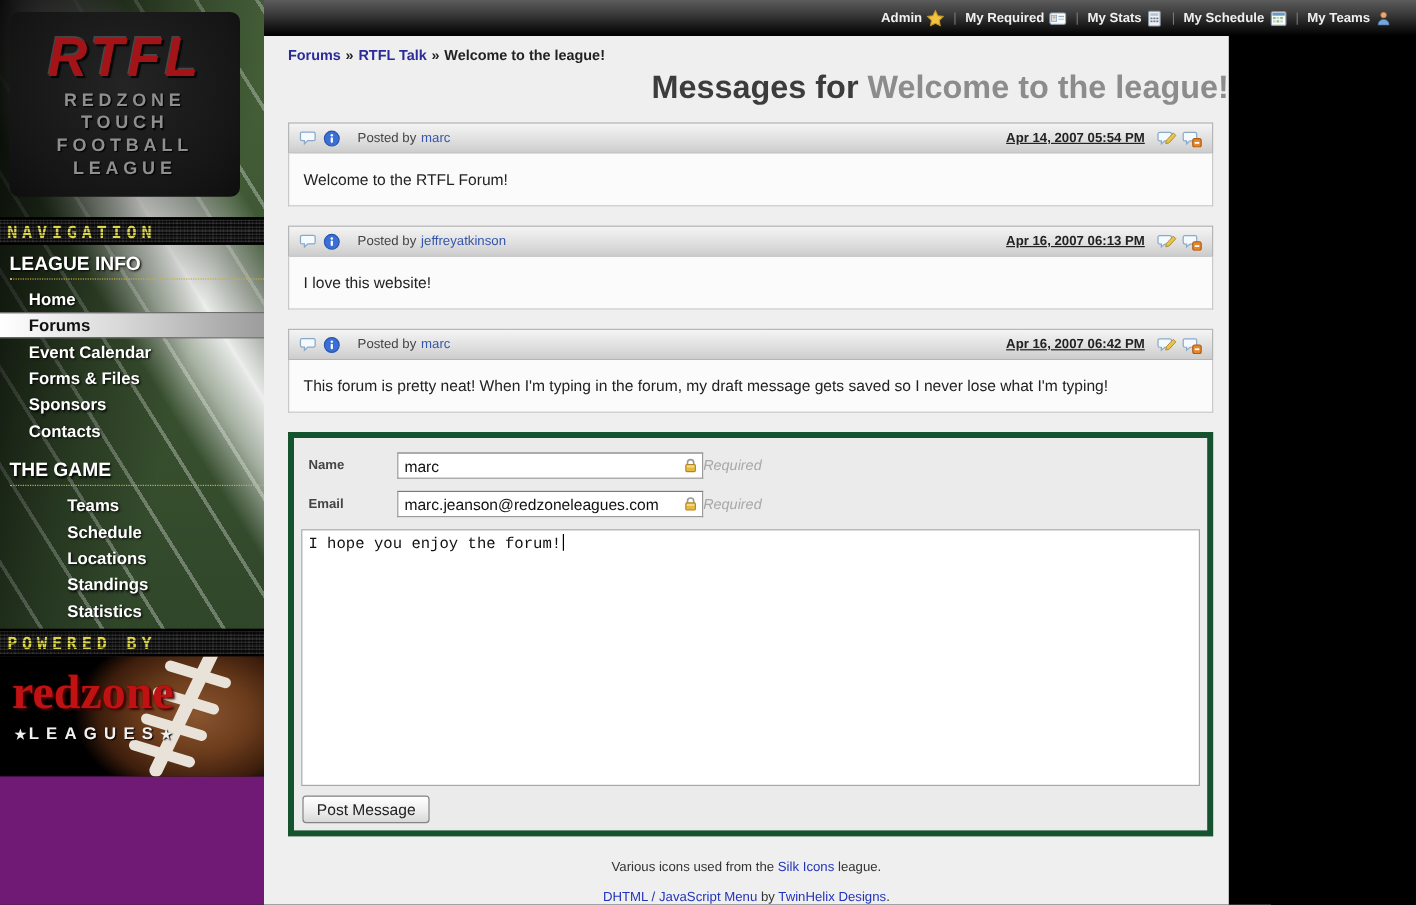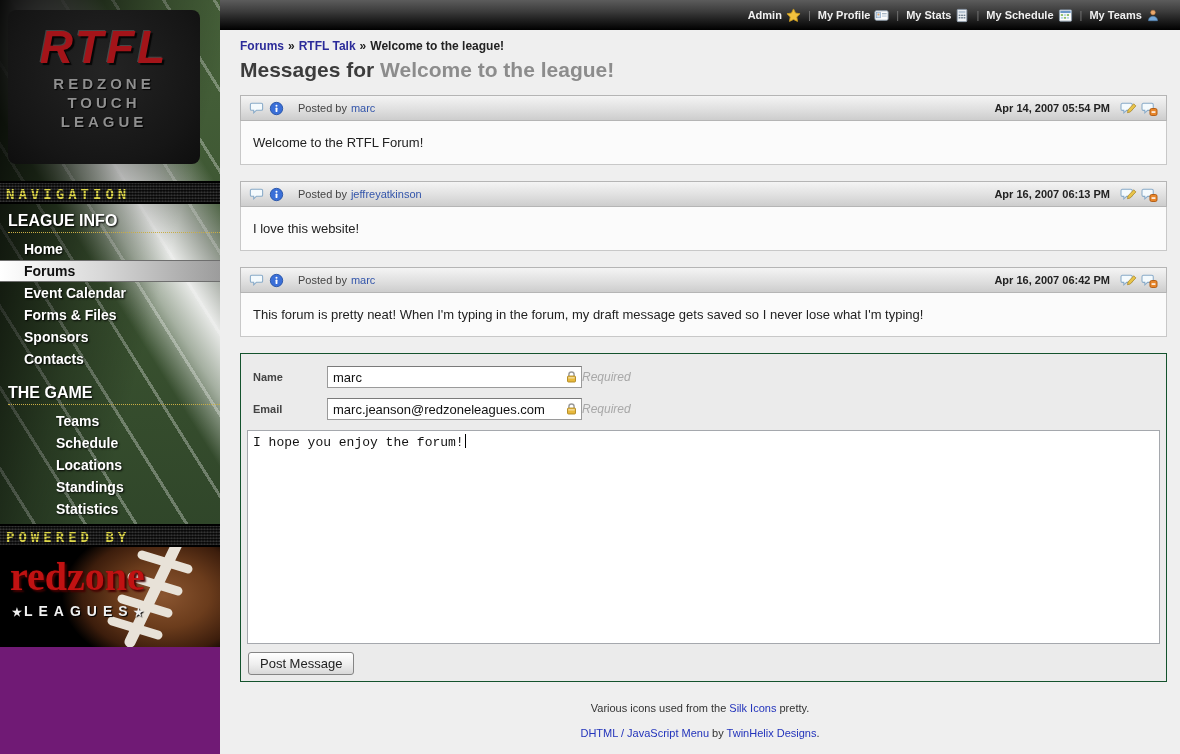--- a/index.html
+++ b/index.html
@@ -66,42 +66,42 @@
     display:flex; align-items:center; justify-content:flex-end; padding-right:10px;
     font-size:11px; font-weight:bold; color:#eee; }
   .tb-item { display:flex; align-items:center; gap:4px; cursor:pointer; color:#f0f0f0; }
   .tb-sep { color:#777; margin:0 7px; font-weight:normal; }
   .tb-welcome { margin-left:22px; color:#fff; }
   .tb-bracket { color:#888; margin:0 4px; font-weight:normal; }
   .tb-logout { color:#e8e8e8; cursor:pointer; }
   .icon { display:inline-block; line-height:0; }
 
   
-  .content { position:absolute; left:220px; top:30px; width:960px; height:724px; background:#efefef; }
+  .content { position:absolute; left:220px; top:30px; width:804px; height:724px; background:#efefef; }
   .breadcrumb { padding:9px 0 0 20px; font-size:12px; font-weight:bold; color:#222; }
   .breadcrumb a { color:#2b2b99; text-decoration:none; cursor:pointer; }
   .bc-sep { margin:0 4px; }
-  .page-title { margin:5px 0 0 20px; font-size:21px; font-weight:bold; color:#3c3c3c; }
+  .page-title { margin:5px 0 0 20px; font-size:27px; font-weight:bold; color:#3c3c3c;text-align:right; }
   .page-title .topic { color:#8c8c8c; }
 
   .msg-area { margin:13px 13px 0 20px; }
   .message { margin-bottom:16px; }
   .msg-header { height:26px; display:flex; align-items:center; padding:0 8px;
     background:linear-gradient(180deg,#f4f4f4 0%, #e0e0e0 55%, #cdcdcd 100%);
     border:1px solid #b5b5b5; font-size:11px; color:#333; }
   .msg-header .posted { margin-left:14px; color:#444; }
   .msg-header a.author { color:#3355aa; text-decoration:none; margin-left:4px; cursor:pointer; }
   .msg-header .spacer { flex:1; }
-  .msg-date { font-weight:bold; color:#222; margin-right:6px; }
+  .msg-date { font-weight:bold; color:#222; margin-right:6px;text-decoration:underline; }
   .hdr-ic { margin-left:4px; cursor:pointer; }
   .msg-body { background:#fbfbfb; border:1px solid #c8c8c8; border-top:none;
     padding:14px 12px; font-size:13px; color:#222; }
 
   
-  .post-form { margin:12px 13px 0 20px; background:#ebebeb; border:1px solid #14532d;
+  .post-form { margin:12px 13px 0 20px; background:#ebebeb; border:5px solid #14532d;
     padding:10px 6px 6px 6px; }
   .form-row { display:flex; align-items:center; margin:2px 0 10px 6px; }
   .form-label { width:74px; font-size:11px; font-weight:bold; color:#444; }
   .input-wrap { position:relative; width:255px; }
   .txt { width:255px; height:22px; border:1px solid #9a9a9a; border-top-color:#7a7a7a;
     background:#fff; font-size:13px; font-family:"Liberation Sans", sans-serif;
     padding:1px 22px 1px 5px; color:#111; }
   .lock { position:absolute; right:4px; top:4px; }
   .required { font-size:12px; font-style:italic; color:#a8a8a8; }
   .textarea { margin-top:4px; height:214px; background:#fff; border:1px solid #a5a8ad;
@@ -121,20 +121,21 @@
 </head>
 <body>
 
 <div class="sidebar">
   <div class="field-bg"></div>
 
   <div class="logo-box">
     <div class="logo-title">RTFL</div>
     <div class="logo-line">REDZONE</div>
     <div class="logo-line">TOUCH</div>
+    <div class="logo-line">FOOTBALL</div>
     <div class="logo-line">LEAGUE</div>
   </div>
 
   <div class="led-bar led-nav">NAVIGATION</div>
 
   <div class="side-heading h-league">
     <span>LEAGUE INFO</span>
     <span class="rule"></span>
   </div>
   <div class="nav-list list-league">
@@ -180,21 +181,21 @@
   <span class="tb-item">
     <span>Admin</span>
     <span class="icon">
       <svg width="15" height="15" viewBox="0 0 16 16">
           <path d="M8 1l2.2 4.4 4.8.7-3.5 3.4.8 4.8L8 12.2l-4.3 2.1.8-4.8L1 6.1l4.8-.7z" fill="#f2c23e" stroke="#c89a20" stroke-width="0.9"></path>
         </svg>
     </span>
   </span>
   <span class="tb-sep">|</span>
   <span class="tb-item">
-    <span>My Profile</span>
+    <span>My Required</span>
     <span class="icon">
       <svg width="15" height="15" viewBox="0 0 16 16">
           <rect x="1" y="3" width="14" height="10" rx="1.5" fill="#fdfdfd" stroke="#98a8b8"></rect>
           <rect x="2.5" y="5" width="4.5" height="5.5" fill="#cfe0f0" stroke="#7799bb" stroke-width="0.6"></rect>
           <circle cx="4.75" cy="6.9" r="1.1" fill="#e8a86a"></circle>
           <rect x="8.5" y="5.5" width="5" height="1.2" fill="#99aabb"></rect>
           <rect x="8.5" y="8" width="5" height="1.2" fill="#bbccdd"></rect>
         </svg>
     </span>
   </span>
@@ -398,20 +399,20 @@
       <span class="required">Required</span>
     </div>
 
     <div class="textarea"><span>I hope you enjoy the forum!</span><span class="caret"></span></div>
 
     <button class="submit-btn">Post Message</button>
   </div>
 
   <div class="footer">
     <div class="line1">
-      <span>Various icons used from the </span><a>Silk Icons</a><span> pretty.</span>
+      <span>Various icons used from the </span><a>Silk Icons</a><span> league.</span>
     </div>
     <div class="line2">
       <a>DHTML / JavaScript Menu</a><span> by </span><a>TwinHelix Designs</a><span>.</span>
     </div>
   </div>
 
 </div>
 
 </body></html>

